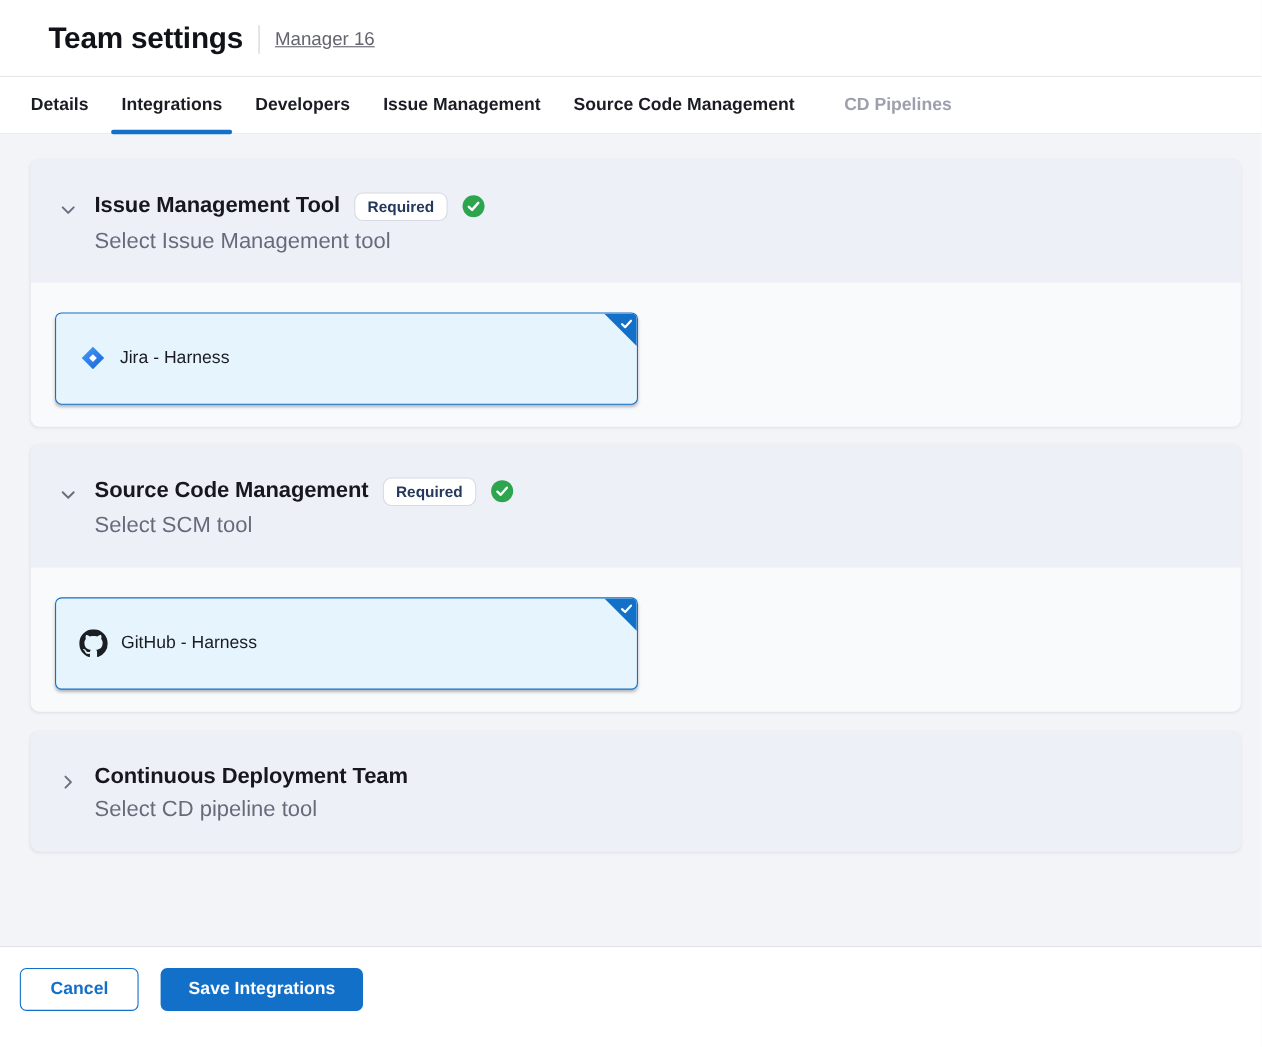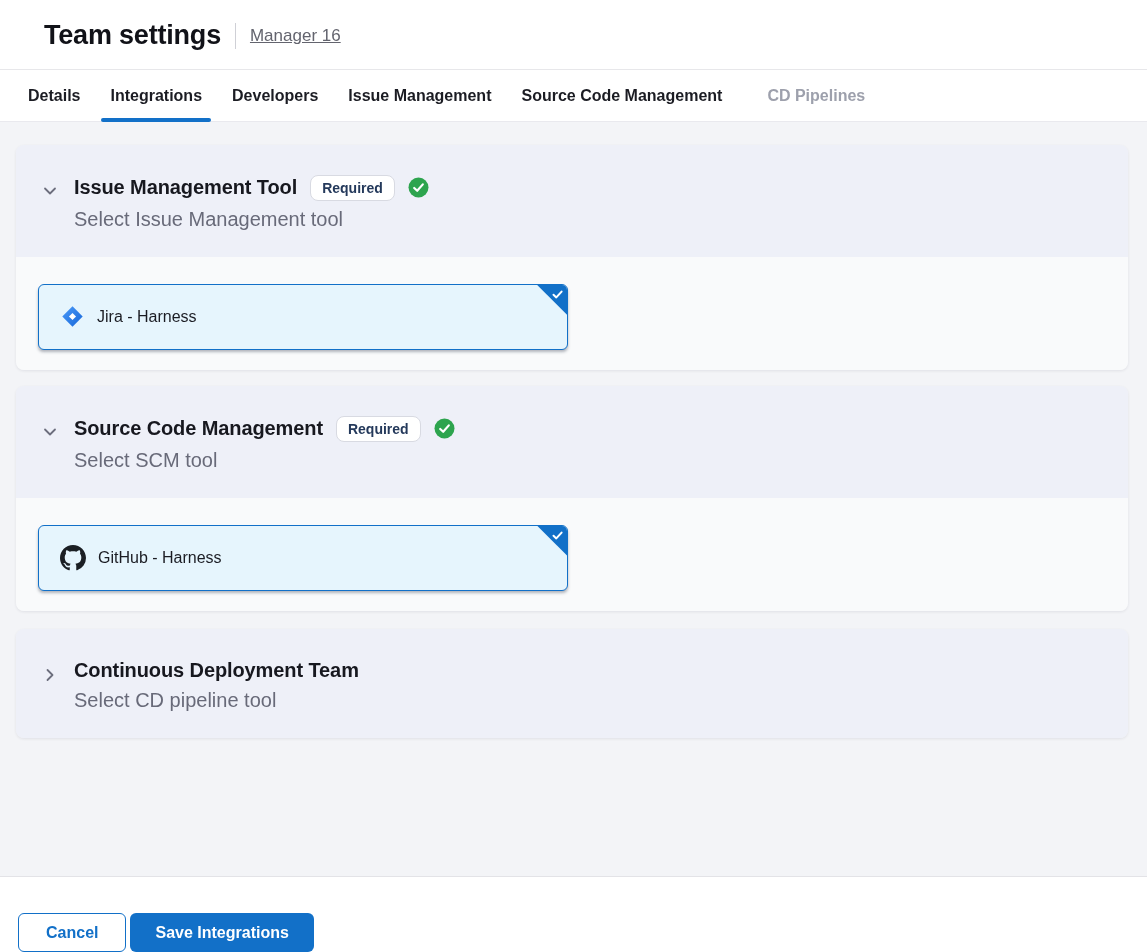--- a/index.html
+++ b/index.html
@@ -67,21 +67,21 @@
     bottom: -1px;
     height: 4px;
     border-radius: 3px;
     background: #1270c8;
   }
 
   
   .content {
     flex: 1;
     background: #f3f4f7;
-    padding: 23px 19px 0 16px;
+    padding: 23px 19px 0 28px;
     overflow: hidden;
   }
   .section-card {
     border-radius: 8px;
     overflow: hidden;
     margin-bottom: 16px;
     box-shadow: 0 1px 3px rgba(30, 35, 60, 0.09);
   }
   .section-header {
     background: #eef0f8;
@@ -124,21 +124,21 @@
   }
   .section-body {
     background: #f9fafb;
     padding: 27px 24px 20px 22px;
   }
 
   
   .tool-card {
     position: relative;
     width: 530px;
-    height: 66px;
+    height: 84px;
     background: #e6f5fd;
     border: 1.6px solid #1270c8;
     border-radius: 6px;
     display: flex;
     align-items: center;
     gap: 12px;
     padding-left: 21px;
     overflow: hidden;
     cursor: pointer;
     box-shadow: 0 2.5px 3px -0.5px rgba(40, 50, 70, 0.35);
@@ -160,24 +160,24 @@
     display: flex;
     justify-content: flex-end;
   }
   .corner-check svg { margin: 3px 3px 0 0; }
 
   
   .footer {
     background: #ffffff;
     border-top: 1px solid #e3e3e7;
     padding: 19px 0 0 18px;
-    height: 76px;
-    display: flex;
-    align-items: flex-end;
-    gap: 4px;
+    height: 92px;
+    display: flex;
+    align-items: flex-start;
+    gap: 20px;
   }
   .btn {
     height: 39px;
     border-radius: 6px;
     font-family: "Liberation Sans", sans-serif;
     font-size: 16px;
     font-weight: 700;
     cursor: pointer;
     display: inline-flex;
     align-items: center;

